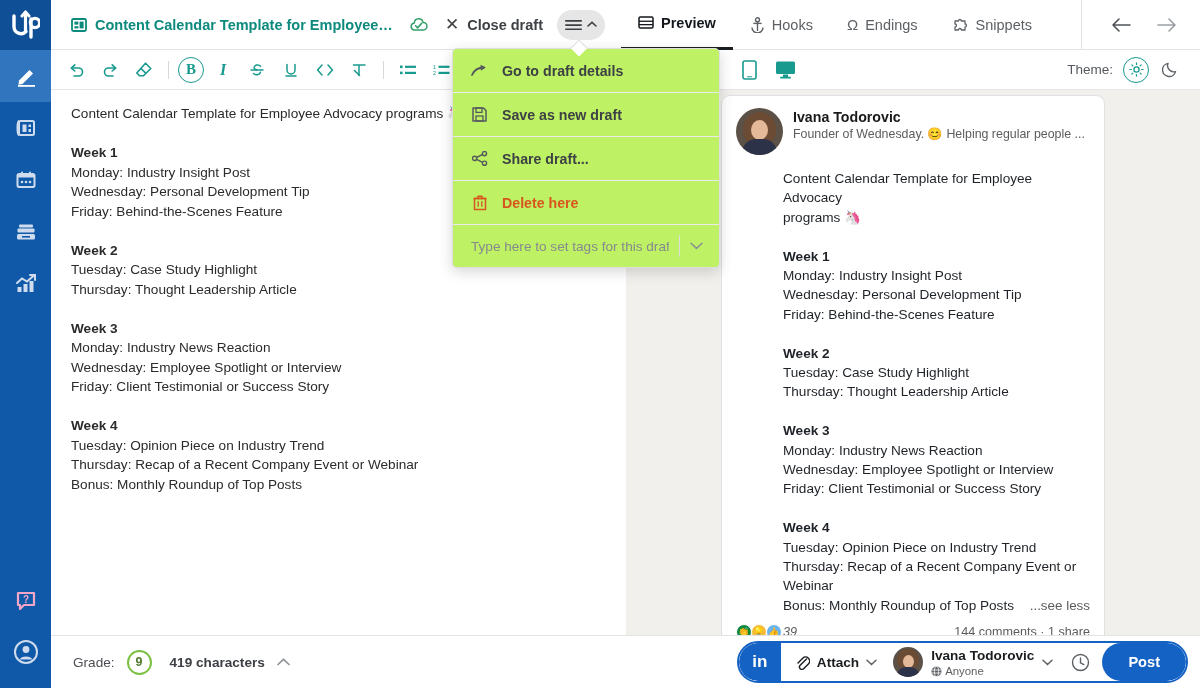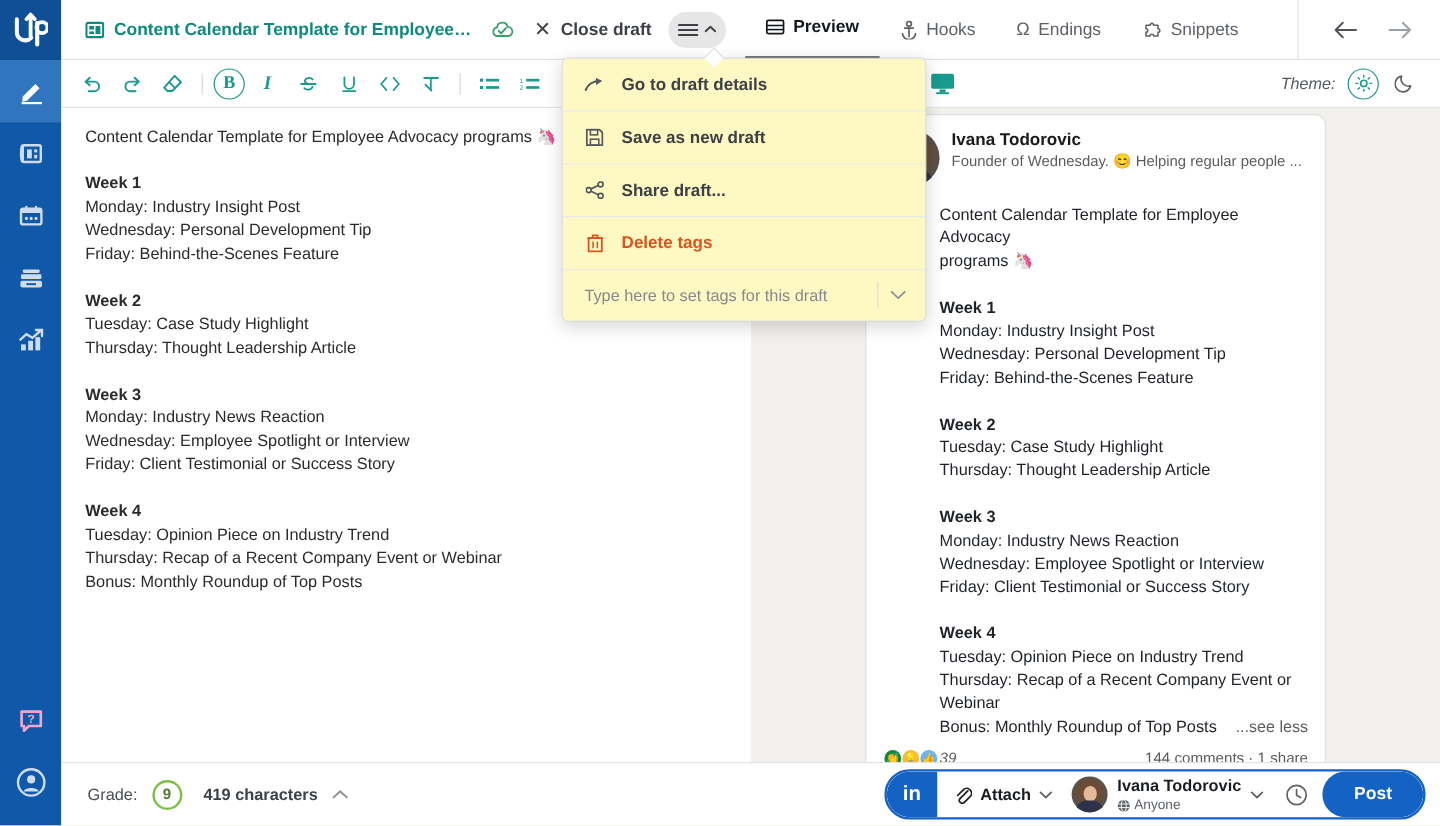--- a/index.html
+++ b/index.html
@@ -88,21 +88,21 @@
   .editor-body p.gap { height: 19.5px; }
 
   
   .preview-toolbar {
     position: absolute; left: 720px; top: 50px; width: 480px; height: 40px;
     background: #fff; border-bottom: 1px solid #e6e6e6;
     display: flex; align-items: center; padding: 0 18px 0 14px;
   }
   .pv-icon { width: 30px; height: 30px; display: flex; align-items: center; justify-content: center; color: #189a8e; cursor: pointer; }
   .theme-wrap { margin-left: auto; display: flex; align-items: center; gap: 10px; }
-  .theme-label { font-size: 13.5px; color: #55595d; font-style: italic; }
+  .theme-label { font-size: 13.5px; color: #55595d; }
   .theme-sun {
     width: 26px; height: 26px; border-radius: 50%; border: 1.5px solid #189a8e;
     display: flex; align-items: center; justify-content: center; color: #189a8e; cursor: pointer;
   }
   .theme-moon { display: flex; color: #5d6165; cursor: pointer; padding: 3px; }
 
   
   .preview-topfill {
     position: absolute; left: 626px; top: 50px; width: 94px; height: 40px;
     background: #fff; border-bottom: 1px solid #e6e6e6;
@@ -192,22 +192,22 @@
   .clock-btn { padding: 0 12px; display: flex; color: #5d6165; cursor: pointer; }
   .post-btn {
     background: #1462c4; color: #fff; font-weight: bold; font-size: 14.6px;
     border-radius: 20px; height: 38px; padding: 0 26px;
     display: flex; align-items: center; cursor: pointer; border: none;
     font-family: "Liberation Sans", sans-serif;
   }
 
   
   .menu {
-    position: absolute; left: 468px; top: 48px; width: 304px;
-    background: #fef9c3; border: 1px solid #dedede; border-radius: 5px;
+    position: absolute; left: 452px; top: 48px; width: 268px;
+    background: #bef264; border: 1px solid #dedede; border-radius: 5px;
     box-shadow: 0 4px 14px rgba(0,0,0,.16); z-index: 60;
   }
   .menu-arrow {
     position: absolute; left: 120px; top: -7px; width: 12px; height: 12px;
     background: #fff; border-left: 1px solid #dedede; border-top: 1px solid #dedede;
     transform: rotate(45deg);
   }
   .menu-item {
     display: flex; align-items: center; gap: 14px;
     height: 44px; padding: 0 18px; font-size: 14.2px; color: #3d4044;
@@ -604,21 +604,21 @@
     </div>
 
     <div class="menu-item danger">
       <span class="mi-icon">
         <svg width="14" height="16" viewBox="0 0 14 16">
           <path d="M1.5 3.4 H12.5 V14.5 H1.5 Z" fill="none" stroke="#d9551f" stroke-width="1.5" stroke-linejoin="round"></path>
           <path d="M0.5 3.4 H13.5 M5 3.4 V1.2 H9 V3.4" fill="none" stroke="#d9551f" stroke-width="1.5" stroke-linejoin="round"></path>
           <path d="M5.2 6.3 V11.8 M8.8 6.3 V11.8" stroke="#d9551f" stroke-width="1.3"></path>
         </svg>
       </span>
-      <span>Delete tags</span>
+      <span>Delete here</span>
     </div>
 
     <div class="menu-tags">
       <input type="text" placeholder="Type here to set tags for this draft" style="">
       <span class="tags-div"></span>
       <span class="tags-caret">
         <svg width="13" height="8" viewBox="0 0 13 8">
           <path d="M1 1.3 L6.5 6.4 L12 1.3" fill="none" stroke="#8a8f94" stroke-width="1.5" stroke-linecap="round"></path>
         </svg>
       </span>

